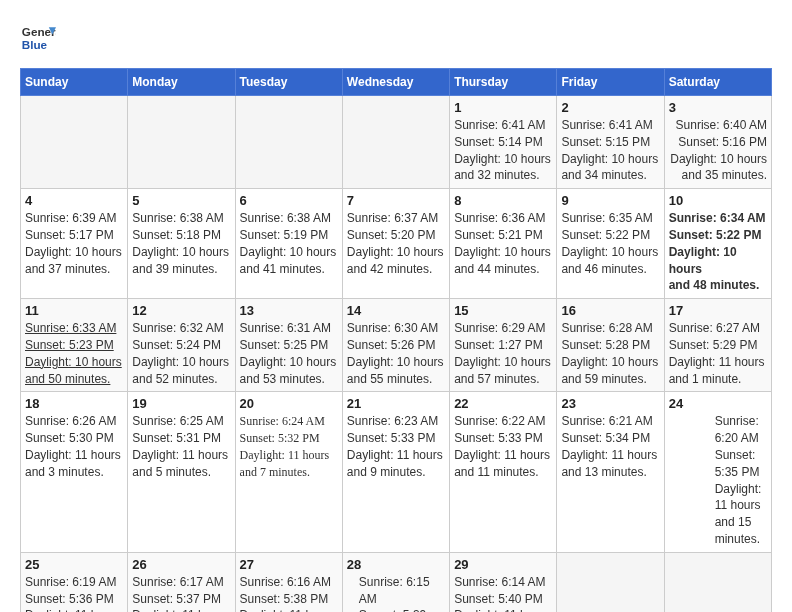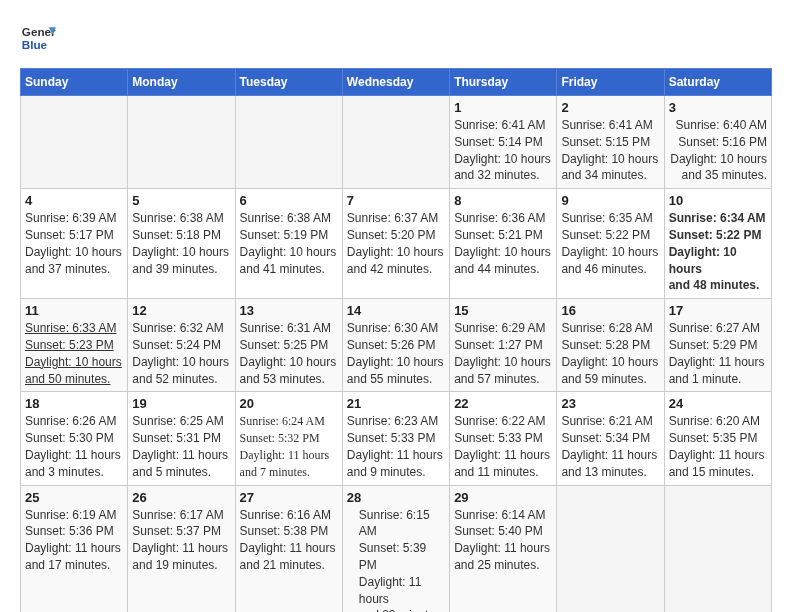--- a/index.html
+++ b/index.html
@@ -278,21 +278,21 @@
         </td>
         <td>
           <div class="day-number">23</div>
           <div class="day-info" style="white-space: pre-line;">Sunrise: 6:21 AM
 Sunset: 5:34 PM
 Daylight: 11 hours
 and 13 minutes.</div>
         </td>
         <td>
           <div class="day-number">24</div>
-          <div class="day-info" style="white-space: pre-line;">Sunrise: 6:20 AM
+          <div class="day-info" style="white-space: pre-line; margin-left: 46px;">Sunrise: 6:20 AM
 Sunset: 5:35 PM
 Daylight: 11 hours
 and 15 minutes.</div>
         </td>
       </tr>
       <tr>
         <td>
           <div class="day-number">25</div>
           <div class="day-info" style="white-space: pre-line;">Sunrise: 6:19 AM
 Sunset: 5:36 PM

